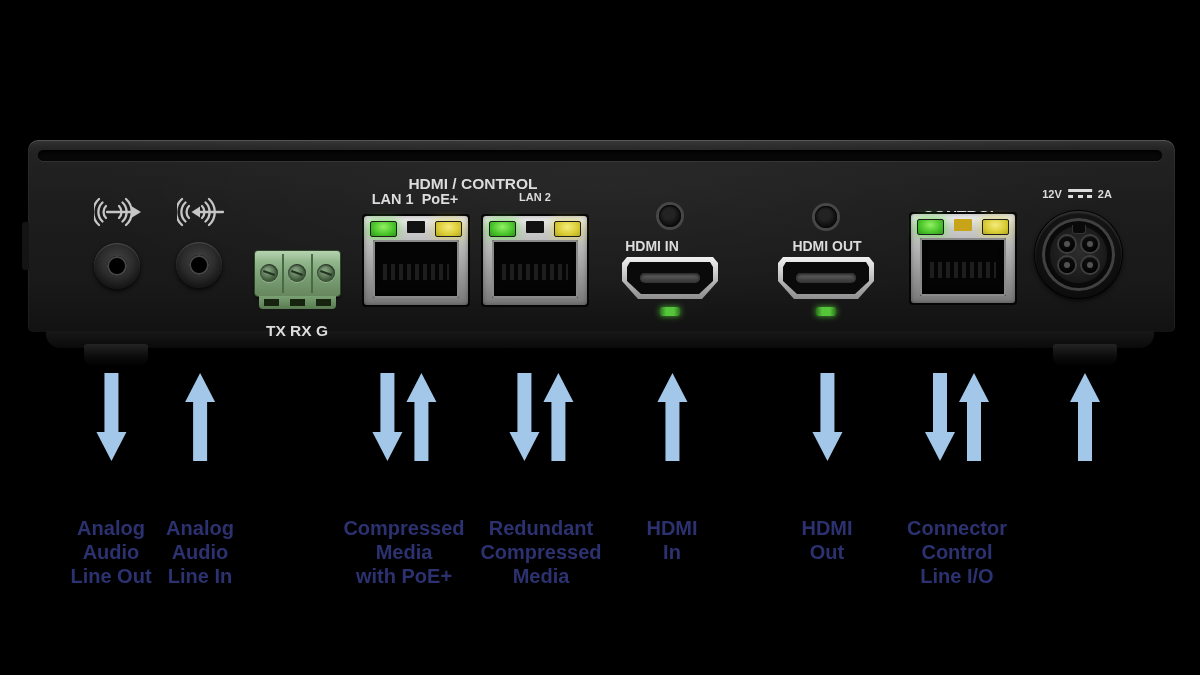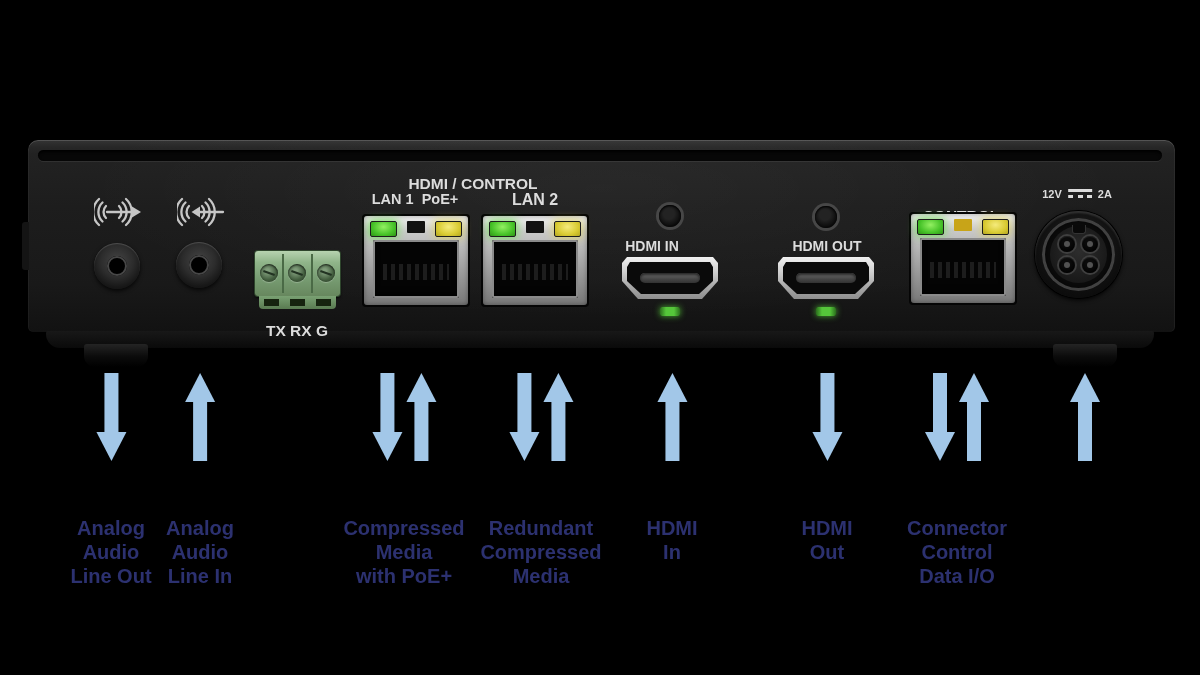--- a/index.html
+++ b/index.html
@@ -165,21 +165,21 @@
       <i class="tscrew" style="left:62px"></i>
   </div>
   <div id="tblock-lip">
       <i></i>
       <i></i>
       <i></i>
     </div>
 
   <div class="ptext" style="left:473px;top:175px;font-size:15.5px">HDMI / CONTROL</div>
   <div class="ptext" style="left:415px;top:191px;font-size:14.5px">LAN 1  PoE+</div>
-  <div class="ptext" style="left:535px;top:191px;font-size:16px">LAN 2</div>
+  <div class="ptext" style="left:535px;top:191px;font-size:11px">LAN 2</div>
 
   <div class="rj45" style="left:362px;top:214px">
     <div class="rj45-frame">
       <i class="led led-green"></i>
       <i class="led led-yellow"></i>
       <i class="rj45-tab"></i>
       <div class="rj45-cavity"></div>
     </div>
   </div>
   <div class="rj45" style="left:481px;top:214px">
@@ -323,21 +323,21 @@
       <span class="arrow down">
           <i class="shaft"></i>
           <i class="head"></i>
         </span>
       <span class="arrow up">
           <i class="shaft"></i>
           <i class="head"></i>
         </span>
     </div>
     <div class="alabel">
-      <div>Connector</div><div>Control</div><div>Data I/O</div>
+      <div>Connector</div><div>Control</div><div>Line I/O</div>
     </div>
   </div>
 
   <div class="annot" style="left:1085px">
     <div class="arrows">
         <span class="arrow up">
           <i class="shaft"></i>
           <i class="head"></i>
         </span>
       </div>

